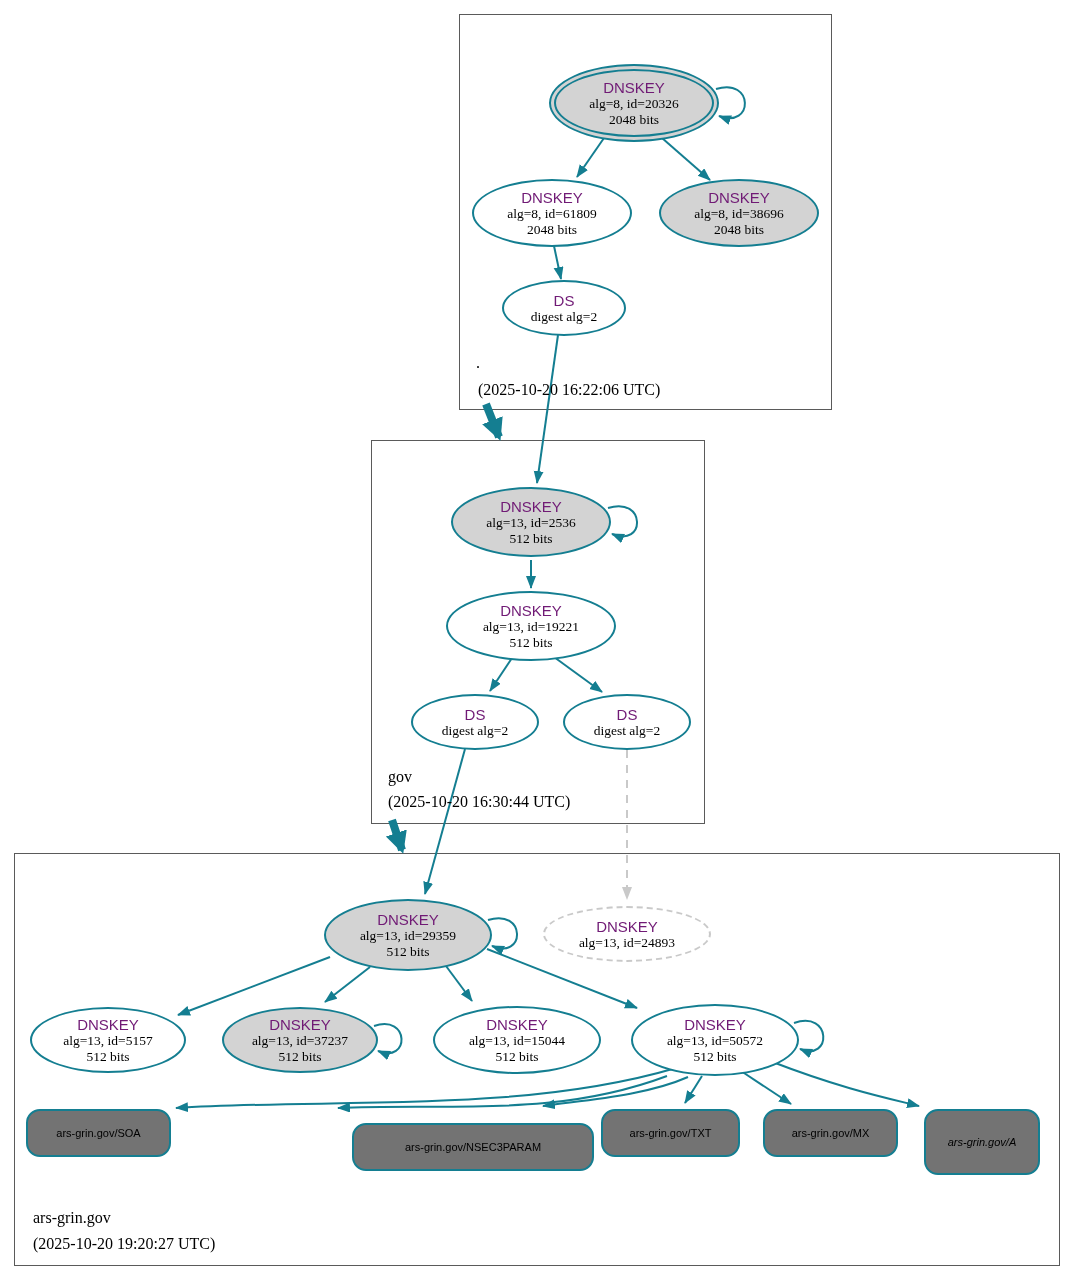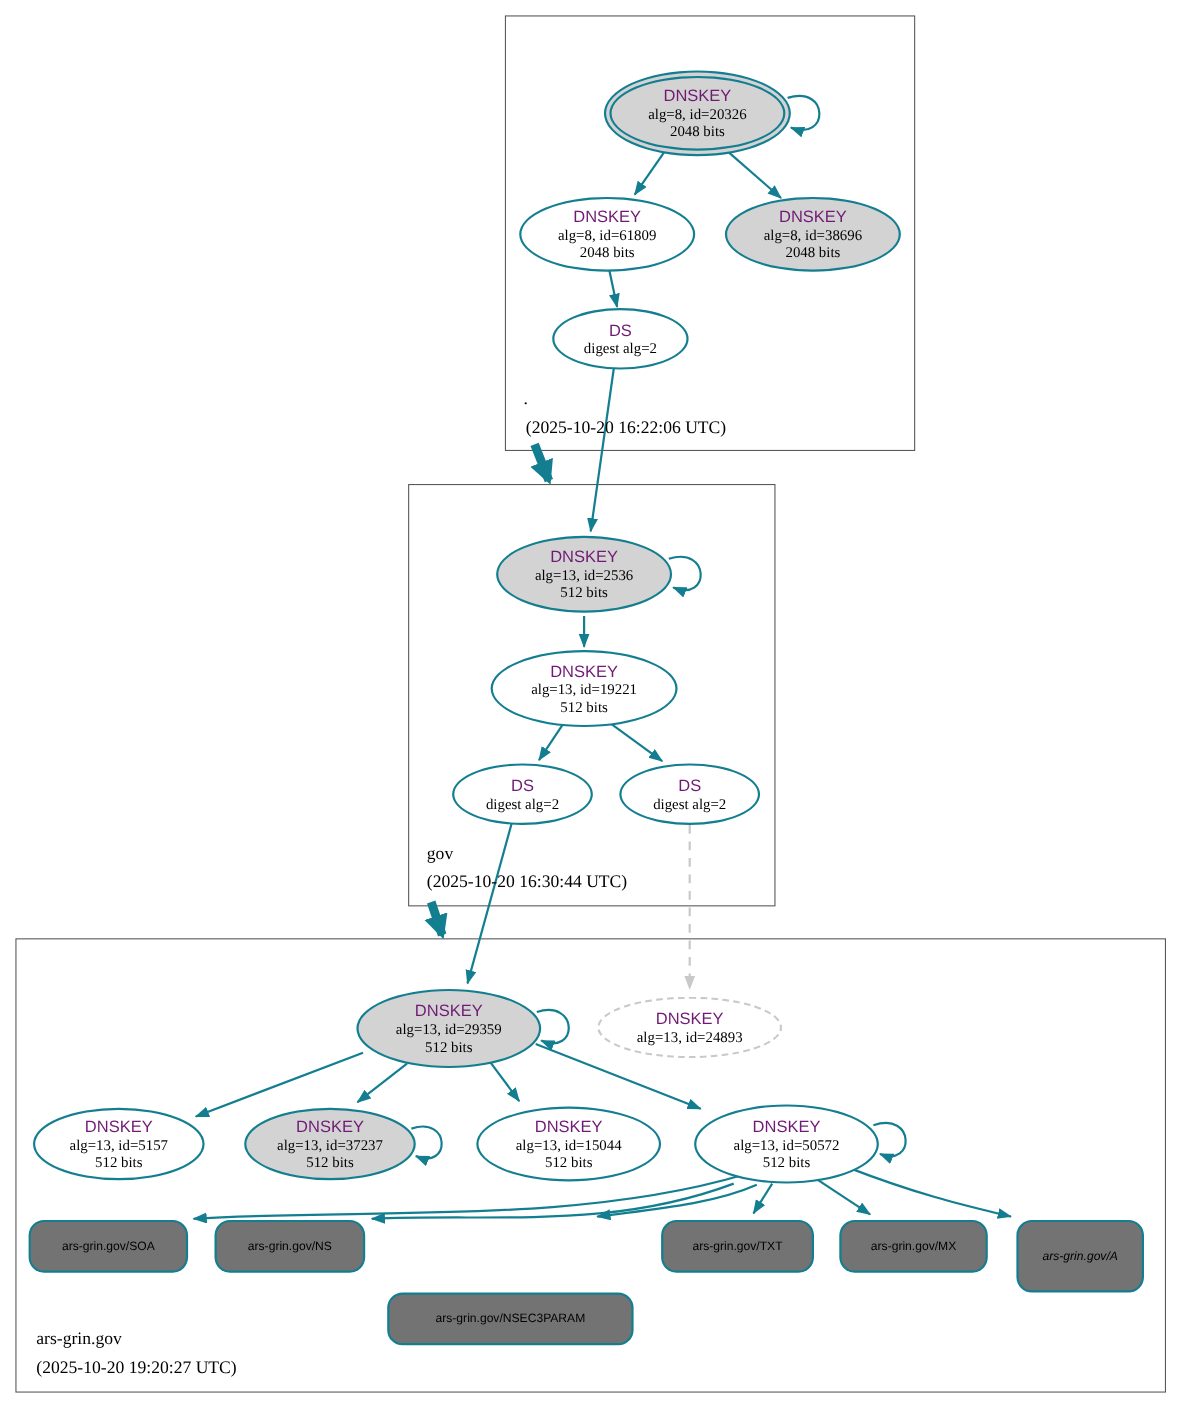--- a/index.html
+++ b/index.html
@@ -154,22 +154,21 @@
     <div class="t2">alg=13, id=15044</div>
     <div class="t2">512 bits</div>
   </div>
   <div class="node" style="left:631px;top:1004px;width:168px;height:72px;">
     <div class="t1">DNSKEY</div>
     <div class="t2">alg=13, id=50572</div>
     <div class="t2">512 bits</div>
   </div>
 
   <div class="rrset" style="left:26px;top:1109px;width:145px;height:48px;">ars-grin.gov/SOA</div>
-  <div class="rrset" style="left:195px;top:1109px;width:137px;height:48px;">ars-grin.gov/NS</div>
-  <div class="rrset" style="left:352px;top:1175px;width:224px;height:48px;">ars-grin.gov/NSEC3PARAM</div>
+  <div class="rrset" style="left:352px;top:1123px;width:242px;height:48px;">ars-grin.gov/NSEC3PARAM</div>
   <div class="rrset" style="left:601px;top:1109px;width:139px;height:48px;">ars-grin.gov/TXT</div>
   <div class="rrset" style="left:763px;top:1109px;width:135px;height:48px;text-align:right;">ars-grin.gov/MX</div>
   <div class="rrset" style="left:924px;top:1109px;width:116px;height:66px;font-style:italic;">ars-grin.gov/A</div>
 
   <div class="zlabel" style="left:33px;top:1209px;">ars-grin.gov</div>
   <div class="ztime" style="left:33px;top:1235px;">(2025-10-20 19:20:27 UTC)</div>
 
 </div>
 
 </body></html>

